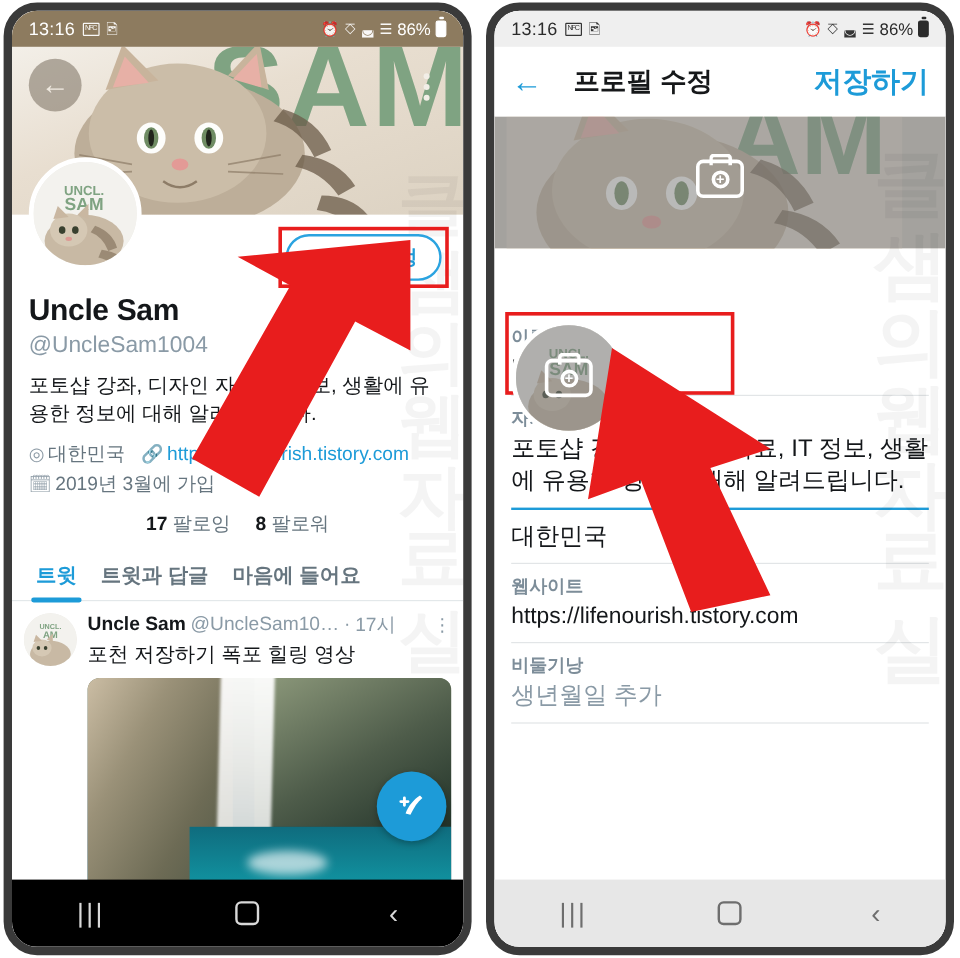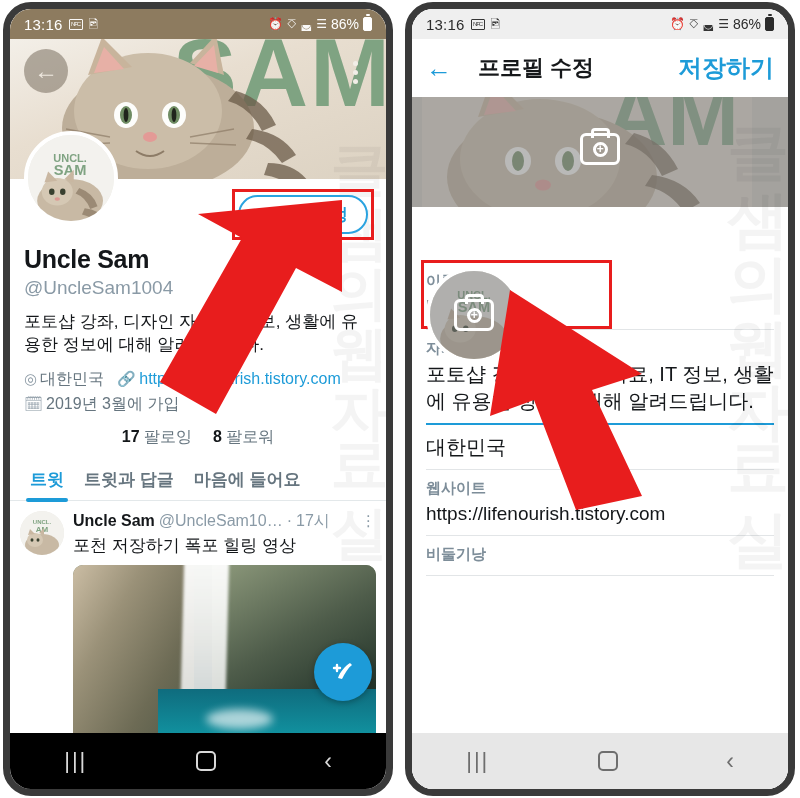--- a/index.html
+++ b/index.html
@@ -475,20 +475,21 @@
             <div class="f-value">대한민국</div>
           </div>
 
           <div class="field">
             <div class="f-label">웹사이트</div>
             <div class="f-value small">https://lifenourish.tistory.com</div>
           </div>
 
           <div class="field">
             <div class="f-label">비둘기낭</div>
+            <div class="f-value ph">생년월일 추가</div>
           </div>
 
         </div>
       </div>
 
       <div class="navbar light">
         <div class="nav-ico nav-bars">|||</div>
         <div class="nav-sq"></div>
         <div class="nav-ico">‹</div>
       </div>

